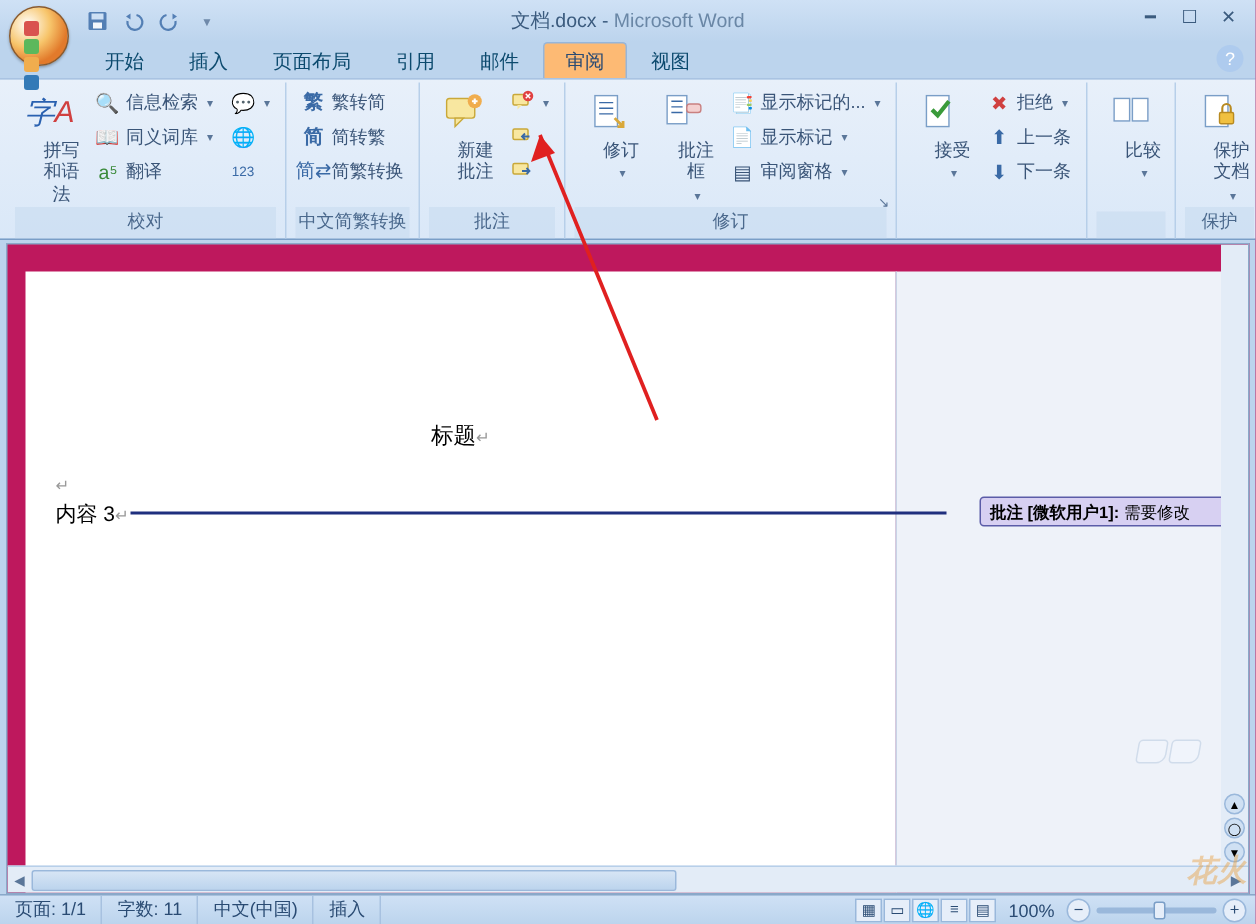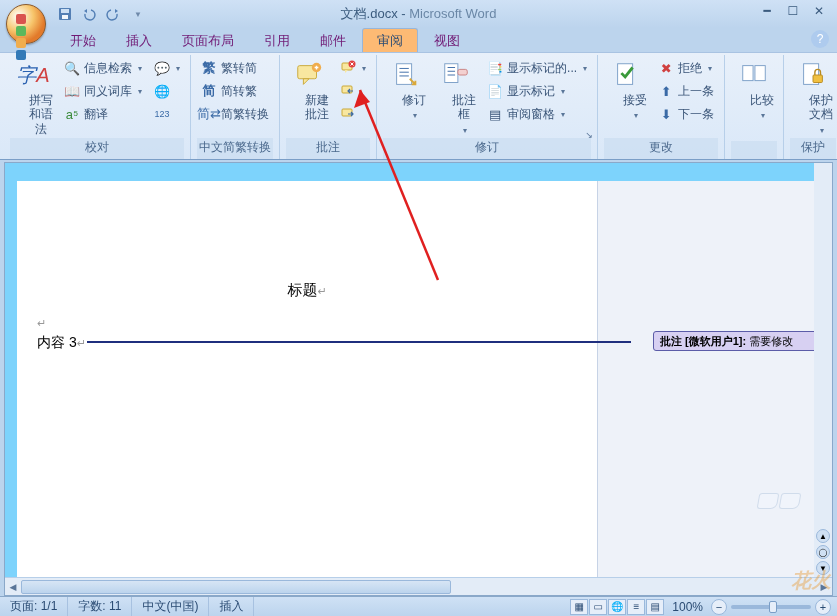--- a/index.html
+++ b/index.html
@@ -11,40 +11,40 @@
 .office-btn span { width: 10px; height: 10px; border-radius: 2px; margin: 1px; }
 .qat { margin-left: 56px; display: flex; gap: 6px; align-items: center; }
 .qat-item { width: 18px; height: 18px; display: flex; align-items: center; justify-content: center; opacity: 0.8; cursor: pointer; }
 .title-text { position: absolute; left: 50%; transform: translateX(-50%); font-size: 13px; color: #3b5b7e; }
 .title-text .app { color: #6a87a6; }
 .win-controls { position: absolute; right: 6px; top: 2px; display: flex; gap: 2px; }
 .win-btn { width: 24px; height: 18px; display: flex; align-items: center; justify-content: center; cursor: pointer; font-size: 12px; color: #3b5b7e; }
 
 
 .tabs { height: 24px; display: flex; align-items: flex-end; padding-left: 56px; gap: 2px; background: #bcd4ed; position: relative; }
-.tab { padding: 3px 14px 2px; font-size: 13px; color: #701a75; cursor: pointer; border-radius: 3px 3px 0 0; }
+.tab { padding: 3px 14px 2px; font-size: 13px; color: #0c4a6e; cursor: pointer; border-radius: 3px 3px 0 0; }
 .tab.active { background: #fdba74; border: 1px solid #97b6da; border-bottom: none; color: #2a4b73; }
 .help-icon { position: absolute; right: 8px; top: 2px; width: 18px; height: 18px; border-radius: 50%; background: #aecbee; color: #fff; font-size: 12px; display: flex; align-items: center; justify-content: center; cursor: pointer; }
 
 
 .ribbon { height: 108px; background: linear-gradient(#e8f0fa,#dae8f8); border-top: 1px solid #a9c3e2; border-bottom: 1px solid #7a9ec7; display: flex; padding: 2px 4px 0; position: relative; }
 .group { border-right: 1px solid #b7cfe9; padding: 2px 6px 0; display: flex; flex-direction: column; align-items: center; position: relative; }
 .group-body { flex: 1; display: flex; align-items: flex-start; gap: 4px; }
 .group-label { font-size: 12px; color: #4a688c; text-align: center; padding: 1px 0 3px; width: 100%; background: rgba(190,212,236,0.4); }
 .big-btn { width: 46px; display: flex; flex-direction: column; align-items: center; gap: 2px; padding: 2px; cursor: pointer; border-radius: 3px; }
 .big-icon { width: 32px; height: 32px; display: flex; align-items: center; justify-content: center; font-size: 22px; }
 .big-label { font-size: 12px; color: #3a5578; text-align: center; line-height: 1.2; margin-left: 16px; }
 .col { display: flex; flex-direction: column; gap: 1px; }
 .small-btn { height: 22px; display: flex; align-items: center; gap: 4px; padding: 0 4px; font-size: 12px; color: #3a5578; cursor: pointer; border-radius: 2px; white-space: nowrap; }
 .small-icon { width: 16px; height: 16px; display: inline-flex; align-items: center; justify-content: center; font-size: 13px; }
 .dd { font-size: 8px; margin-left: 2px; color: #5a7699; }
 .dialog-launcher { position: absolute; right: 2px; bottom: 18px; width: 12px; height: 12px; font-size: 9px; color: #5a7699; cursor: pointer; display: flex; align-items: center; justify-content: center; }
 
 
-.doc-area { position: absolute; top: 162px; left: 4px; right: 4px; bottom: 20px; background: #7dd3fc; border: 1px solid #8aa8c9; overflow: hidden; }
+.doc-area { position: absolute; top: 162px; left: 4px; right: 4px; bottom: 20px; background: #be185d; border: 1px solid #8aa8c9; overflow: hidden; }
 .page { position: absolute; left: 12px; top: 18px; width: 580px; height: 100%; background: #fff; padding: 100px 20px 20px 20px; font-size: 14px; font-family: SimSun, serif; color: #000; }
 .doc-title { text-align: center; margin-bottom: 14px; font-size: 15px; }
 .para { margin: 4px 0; }
 .pm { color: #999; font-size: 11px; }
 .cursor-mark { display: inline-block; width: 8px; height: 14px; border: 1px solid #3a62b8; background: #dce6fa; vertical-align: middle; }
 
 .comment-pane { position: absolute; left: 592px; top: 18px; right: 0; height: 100%; background: #eef2f9; border-left: 1px solid #c7d3e6; }
 .comment-line { position: absolute; left: 82px; top: 178px; width: 544px; height: 2px; background: #1f2f7e; z-index: 5; }
 .comment-balloon { position: absolute; left: 628px; top: 168px; width: 192px; height: 20px; background: #d7d0f2; border: 1px solid #5b5ca8; border-radius: 3px; font-size: 11px; padding: 2px 6px; display: flex; align-items: center; white-space: nowrap; overflow: hidden; margin-left: 20px; }
 .comment-balloon b { font-weight: bold; }
@@ -298,21 +298,20 @@
         <div class="small-btn">
             <span class="small-icon" style="color:#3a6aa6;">⬆</span>
             <span>上一条</span>
           </div>
         <div class="small-btn">
             <span class="small-icon" style="color:#3a6aa6;">⬇</span>
             <span>下一条</span>
           </div>
       </div>
     </div>
-    <div class="group-label">更改</div>
   </div>
 
   <div class="group">
     <div class="group-body">
       <div class="big-btn">
         <div class="big-icon">
           <svg class="ico-big" viewBox="0 0 32 32">
               <rect x="4" y="6" width="11" height="16" fill="#fff" stroke="#7a9ec7"></rect>
               <rect x="17" y="6" width="11" height="16" fill="#fff" stroke="#7a9ec7"></rect>
             </svg>

